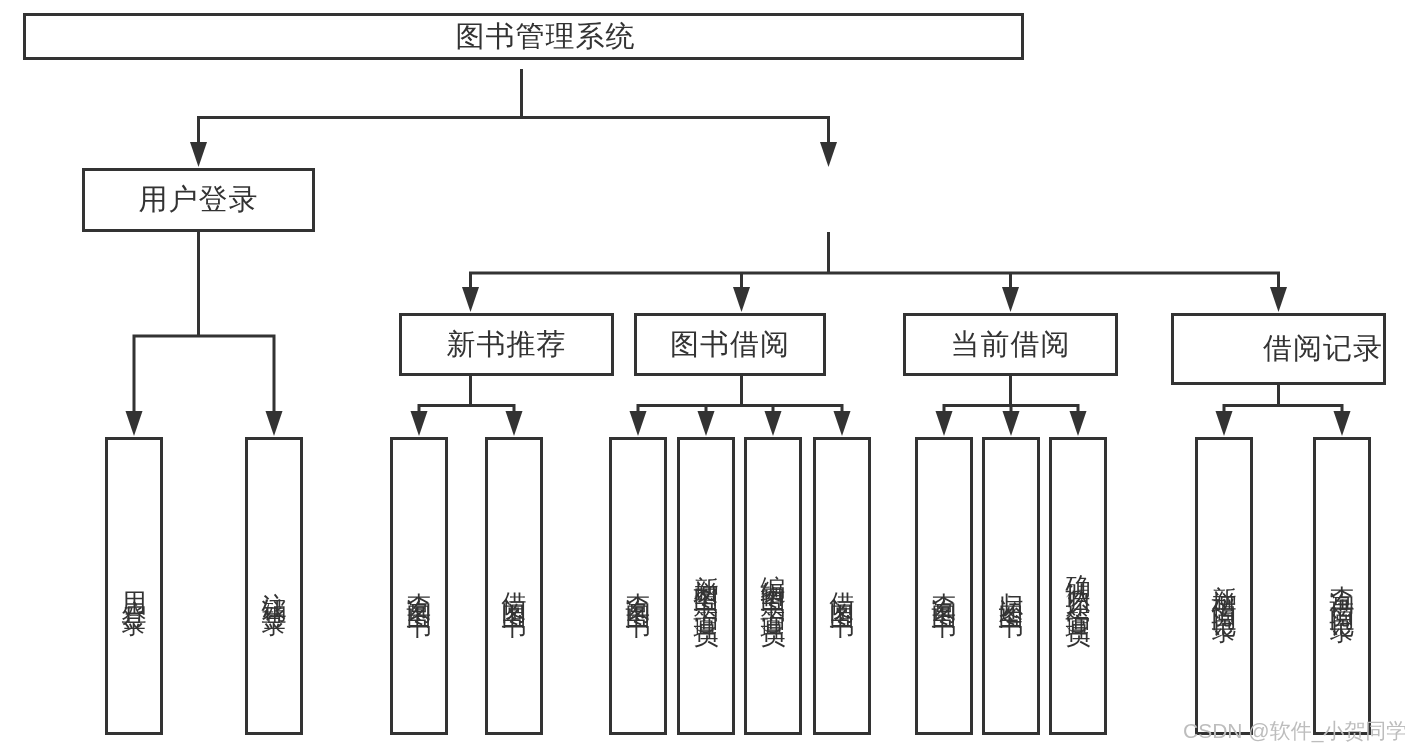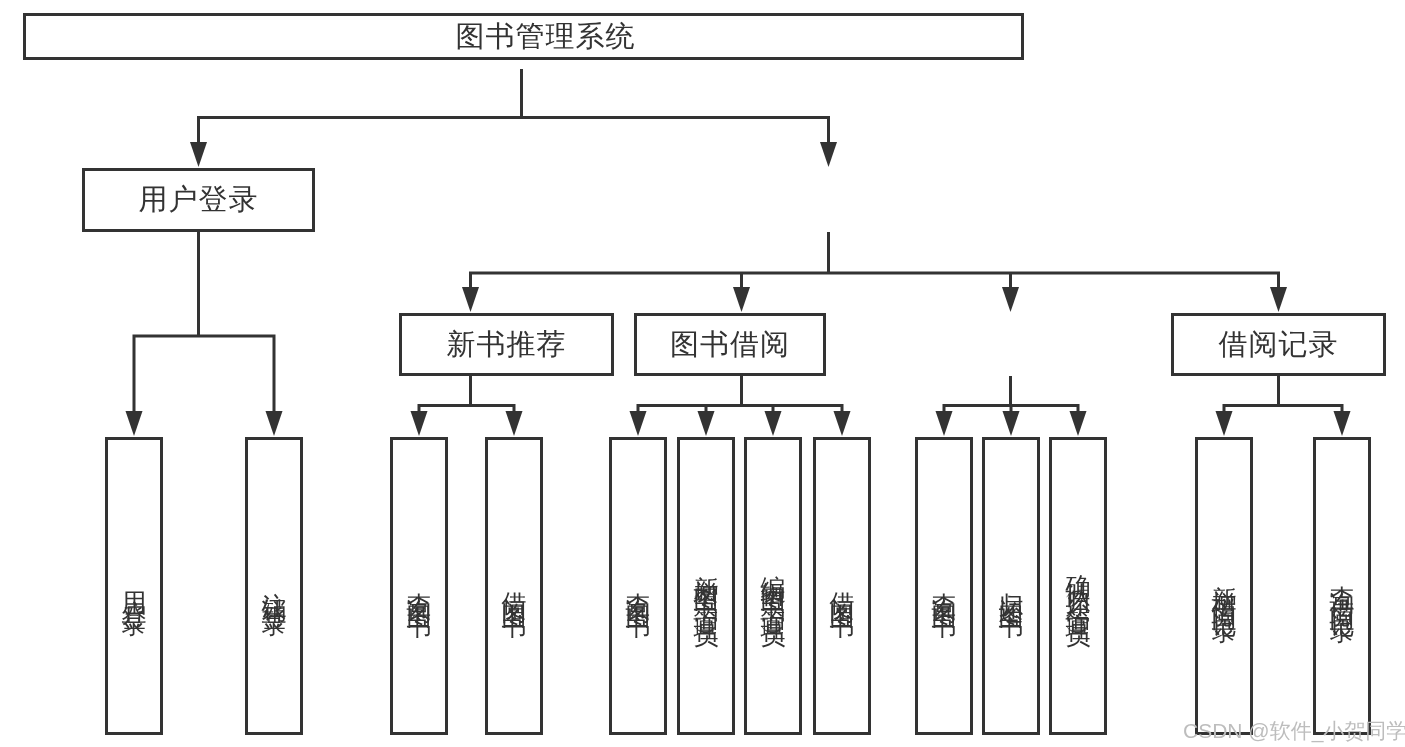--- a/index.html
+++ b/index.html
@@ -45,21 +45,21 @@
     line-height: 1;
     white-space: nowrap;
   }
   
   .root   { left: 23px;   top: 13px;  width: 1001px; height: 47px; padding-left: 44px; }
   .l2a    { left: 82px;   top: 168px; width: 233px;  height: 64px; }
   .l2b    { left: 712px;  top: 168px; width: 233px;  height: 64px; }
   .l3a    { left: 363px;  top: 313px; width: 215px;  height: 63px; margin-left: 36px; }
   .l3b    { left: 634px;  top: 313px; width: 192px;  height: 63px; }
   .l3c    { left: 903px;  top: 313px; width: 215px;  height: 63px; }
-  .l3d    { left: 1171px; top: 313px; width: 215px;  height: 63px; }
+  .l3d    { left: 1171px; top: 313px; width: 215px;  height: 72px; justify-content: flex-end; }
   .leaf   { top: 437px; width: 58px; height: 298px; }
   .g1a { left: 105px; }  .g1b { left: 245px; }
   .g2a { left: 390px; }  .g2b { left: 485px; }
   .g3a { left: 609px; }  .g3b { left: 677px; }  .g3c { left: 744px; }  .g3d { left: 813px; }
   .g4a { left: 915px; }  .g4b { left: 982px; }  .g4c { left: 1049px; }
   .g5a { left: 1195px; } .g5b { left: 1313px; }
   .watermark {
     position: absolute;
     left: 1183px;
     top: 717px;
@@ -128,20 +128,23 @@
   <div class="node hnode l2a">
     <span>用户登录</span>
   </div>
 
   <div class="node hnode l3a">
     <span>新书推荐</span>
   </div>
   <div class="node hnode l3b">
     <span>图书借阅</span>
   </div>
+  <div class="node hnode l3c">
+    <span>当前借阅</span>
+  </div>
   <div class="node hnode l3d">
     <span>借阅记录</span>
   </div>
 
   <div class="node leaf g1a">
     <span>用户登录</span>
   </div>
   <div class="node leaf g1b">
     <span>注销登录</span>
   </div>

